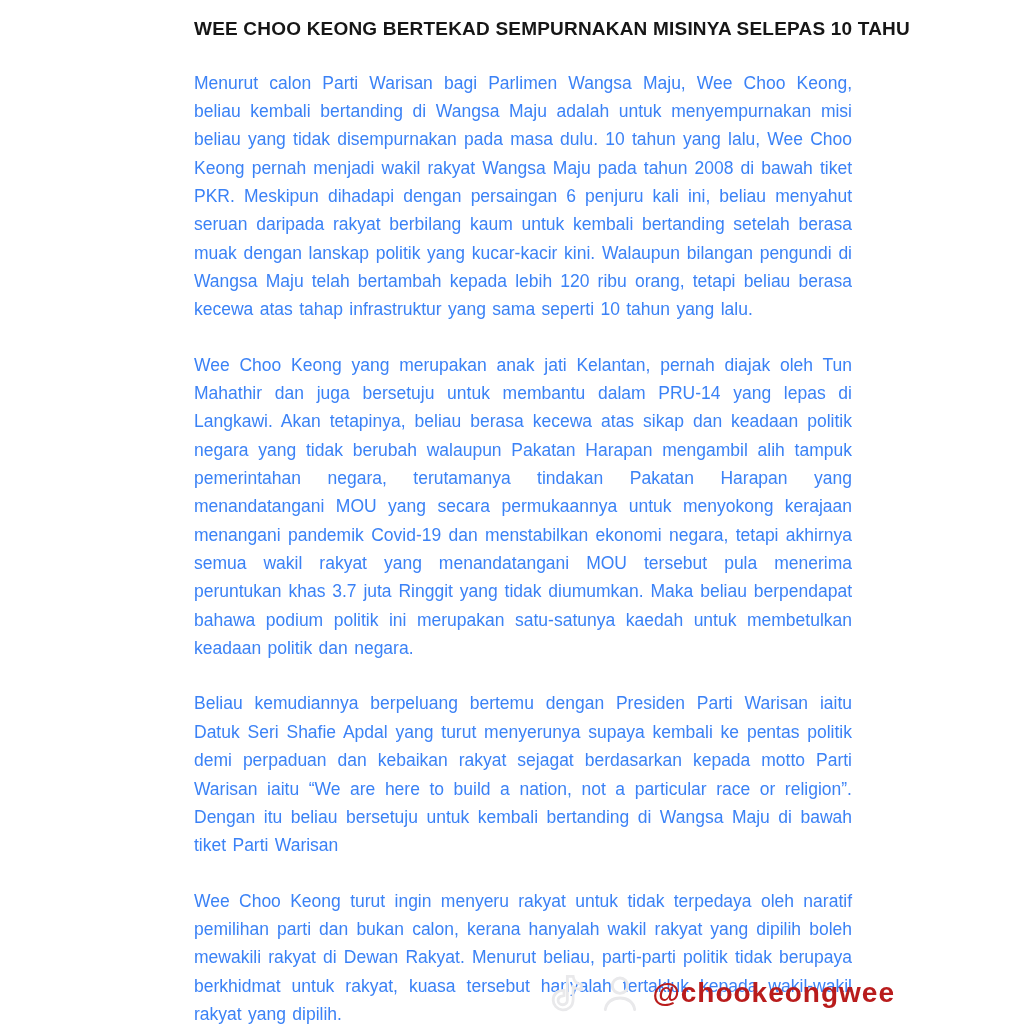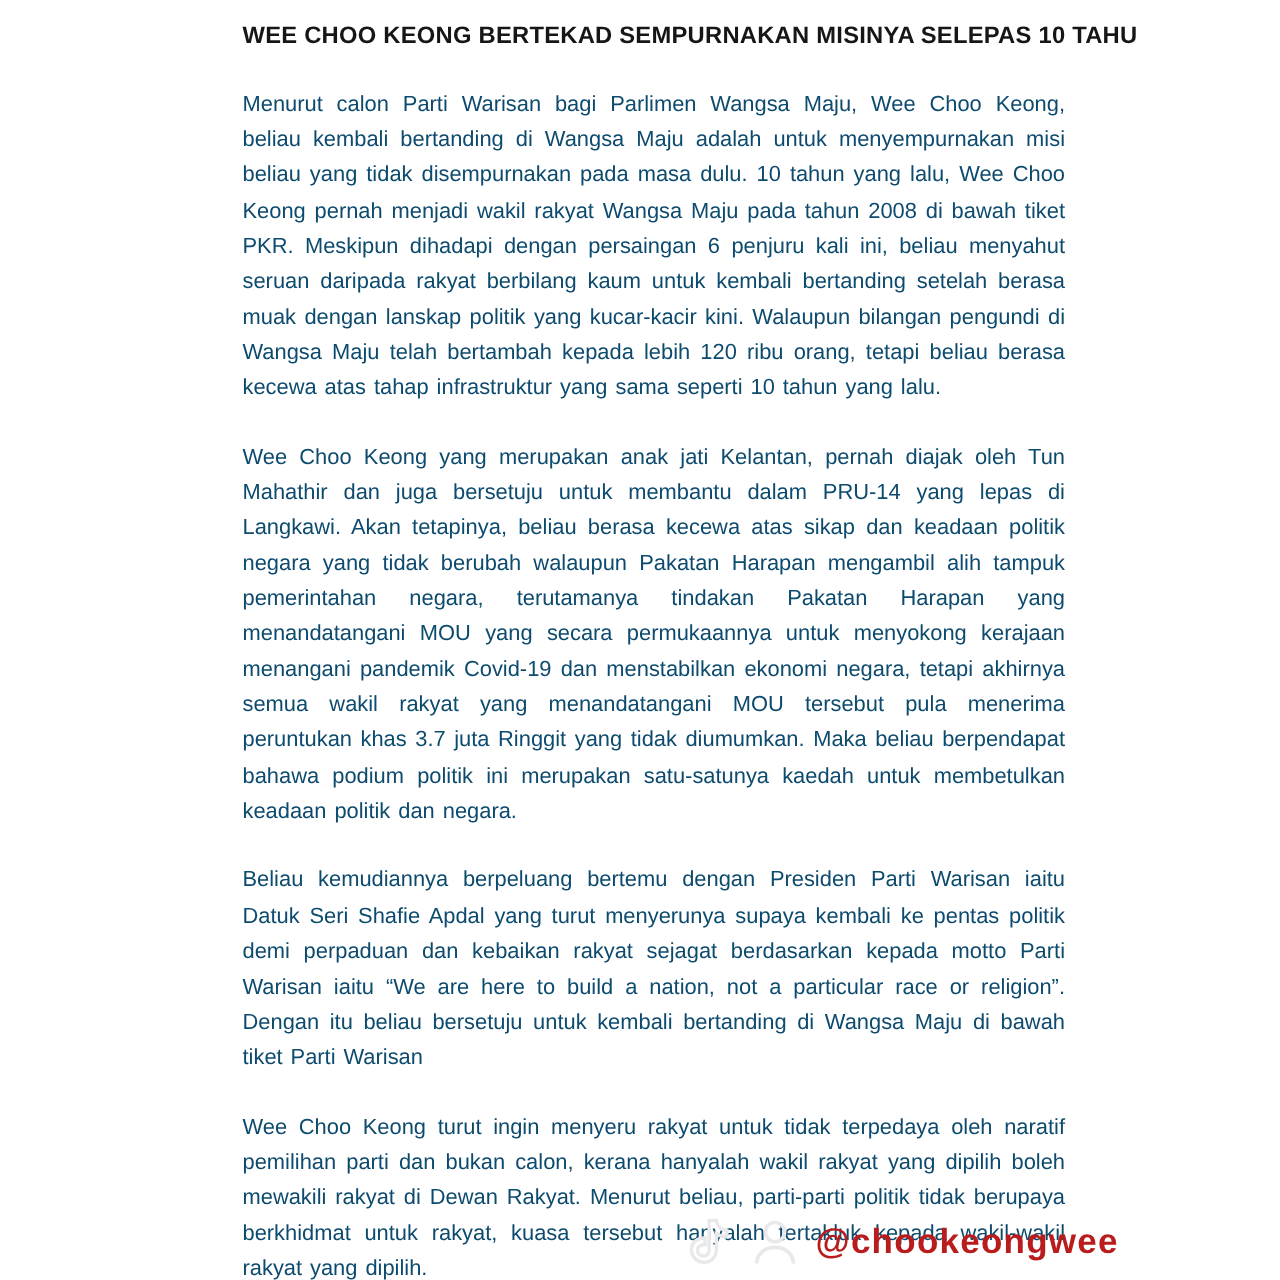--- a/index.html
+++ b/index.html
@@ -32,21 +32,21 @@
     text-align: left;
     white-space: nowrap;
   }
   .doc-paragraph {
     font-size: 17.5px;
     line-height: 1.62;
     text-align: justify;
     text-justify: inter-word;
     word-spacing: 1.5px;
     margin: 0 0 27px 0;
-    color: #0c4a6e;
+    color: #3b82f6;
   }
   .watermark {
     position: absolute;
     right: 14px;
     bottom: 8px;
     display: flex;
     align-items: center;
     gap: 10px;
     color: #e7e7e9;
     user-select: none;

